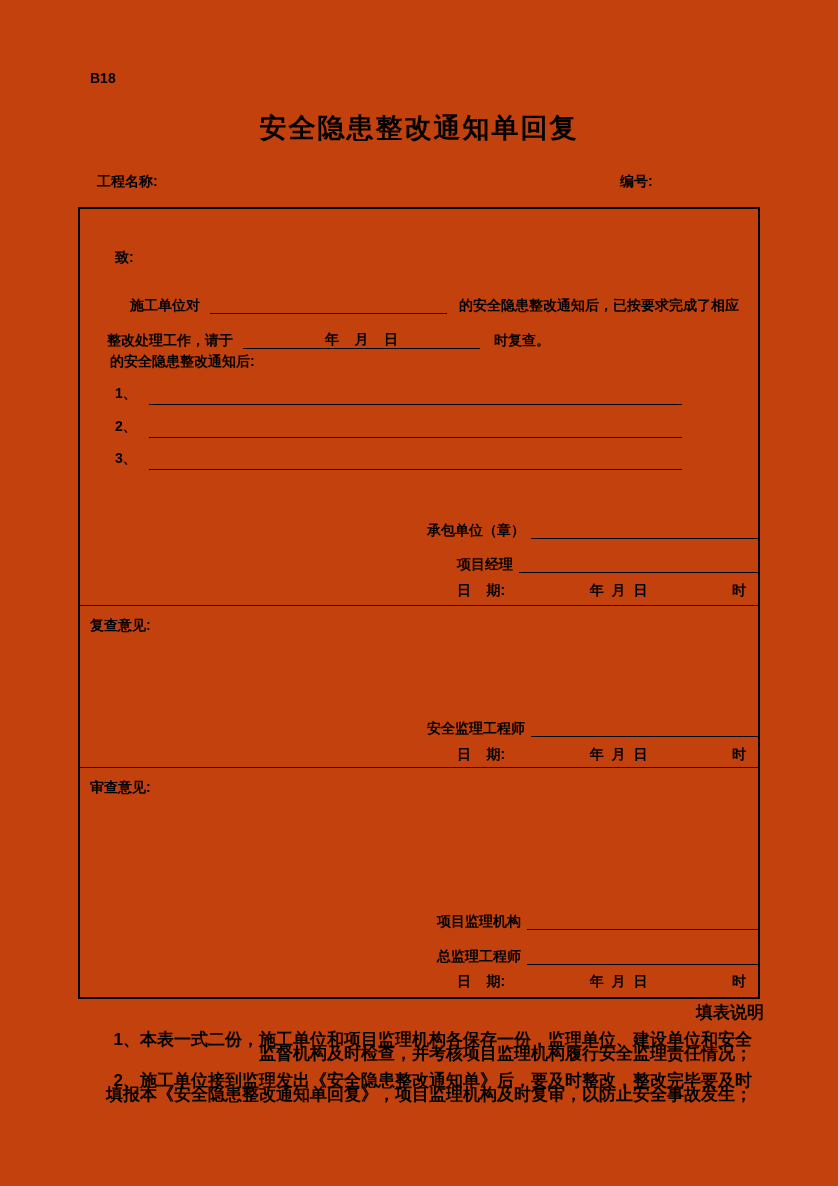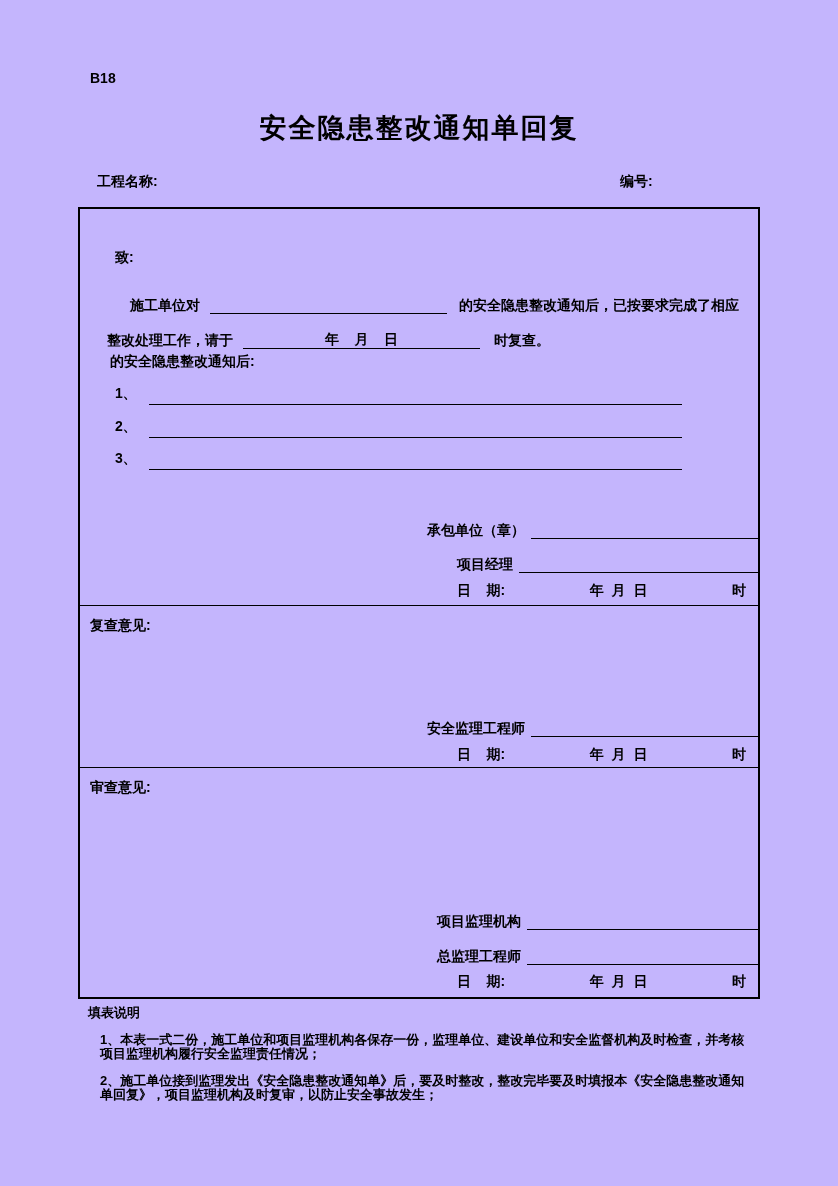--- a/index.html
+++ b/index.html
@@ -1,20 +1,20 @@
 <!DOCTYPE html>
 <html><head>
 <meta charset="utf-8">
 <style>
   * { margin:0; padding:0; box-sizing:border-box; }
   html,body { background:#ffffff; }
   .page {
     position:relative;
     width:838px; height:1186px;
-    background:#c4b5fd;
+    background:#c2410c;
     color:#000000;
     font-family:"Liberation Sans", sans-serif;
     font-weight:bold;
     font-size:14px;
     overflow:hidden;
   }
   .form-code { position:absolute; left:90px; top:70px; font-size:14px; }
   .doc-title {
     position:absolute; left:0; top:110px; width:100%;
     text-align:center; font-size:27px; letter-spacing:2px;
@@ -74,21 +74,21 @@
     white-space:pre; line-height:17px;
   }
   .dr1 { top:373px; }
   .dr2 { top:140px; }
   .dr3 { top:205px; }
 
   .opinion-heading { position:absolute; top:11px; left:10px; }
 
   .notes {
     position:absolute; left:88px; top:1006px; width:676px;
-    font-size:13px; line-height:14.5px;
+    font-size:17px; line-height:14.5px;text-align:right;
   }
   .notes p { margin:12px; }
 </style>
 </head>
 <body>
 
 <div class="page">
 
   <div class="form-code">B18</div>
   <div class="doc-title">安全隐患整改通知单回复</div>

